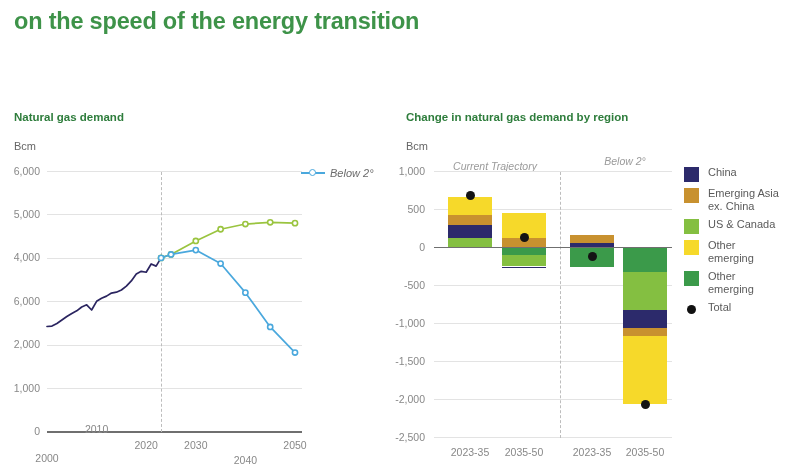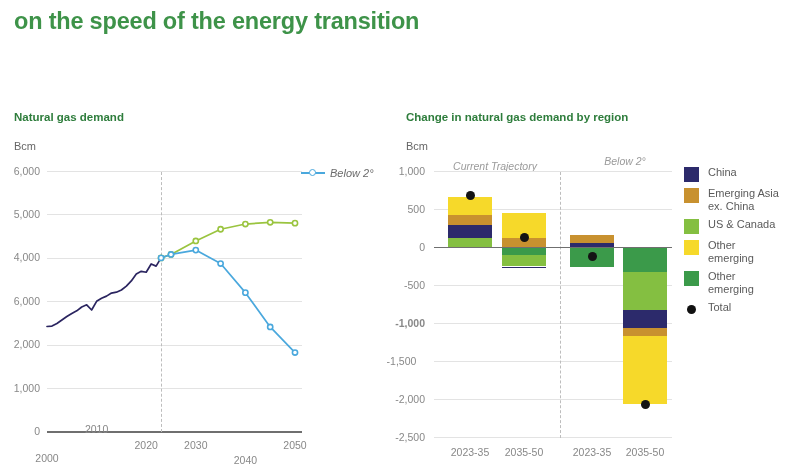--- a/index.html
+++ b/index.html
@@ -160,23 +160,23 @@
   <div class="chart" id="bar-chart" style="left:0;top:0;width:700px;height:474px;">
       <div class="gridline" style="left: 434px; top: 171px; width: 238px; z-index: 0;"></div>
       <div class="ytick" style="left: 378px; width: 47px; top: 164.5px;">1,000</div>
       <div class="gridline" style="left: 434px; top: 209px; width: 238px; z-index: 0;"></div>
       <div class="ytick" style="left: 378px; width: 47px; top: 202.5px;">500</div>
       <div class="zeroline" style="left: 434px; top: 246.75px; width: 238px; z-index: 5;"></div>
       <div class="ytick" style="left: 378px; width: 47px; top: 240.5px;">0</div>
       <div class="gridline" style="left: 434px; top: 285px; width: 238px; z-index: 0;"></div>
       <div class="ytick" style="left: 378px; width: 47px; top: 278.5px;">-500</div>
       <div class="gridline" style="left: 434px; top: 323px; width: 238px; z-index: 0;"></div>
-      <div class="ytick" style="left: 378px; width: 47px; top: 316.5px; font-weight: bold;">-1,000</div>
+      <div class="ytick" style="left: 378px; width: 47px; top: 316.5px;">-1,000</div>
       <div class="gridline" style="left: 434px; top: 361px; width: 238px; z-index: 0;"></div>
-      <div class="ytick" style="left: 378px; width: 47px; top: 354.5px; text-align: center;">-1,500</div>
+      <div class="ytick" style="left: 378px; width: 47px; top: 354.5px;">-1,500</div>
       <div class="gridline" style="left: 434px; top: 399px; width: 238px; z-index: 0;"></div>
       <div class="ytick" style="left: 378px; width: 47px; top: 392.5px;">-2,000</div>
       <div class="gridline" style="left: 434px; top: 437px; width: 238px; z-index: 0;"></div>
       <div class="ytick" style="left: 378px; width: 47px; top: 430.5px;">-2,500</div>
       <div class="divider-dash" style="left: 560px; top: 171.5px; height: 266px;"></div>
       <div class="bar-seg" style="left: 448px; top: 237.62px; width: 44px; height: 9.88px; background: rgb(132, 191, 65);"></div>
       <div class="bar-seg" style="left: 448px; top: 224.7px; width: 44px; height: 12.92px; background: rgb(44, 42, 107);"></div>
       <div class="bar-seg" style="left: 448px; top: 214.82px; width: 44px; height: 9.88px; background: rgb(200, 145, 47);"></div>
       <div class="bar-seg" style="left: 448px; top: 196.58px; width: 44px; height: 18.24px; background: rgb(246, 217, 42);"></div>
       <div class="total-dot" style="left: 465.5px; top: 191.32px; z-index: 9;"></div>

